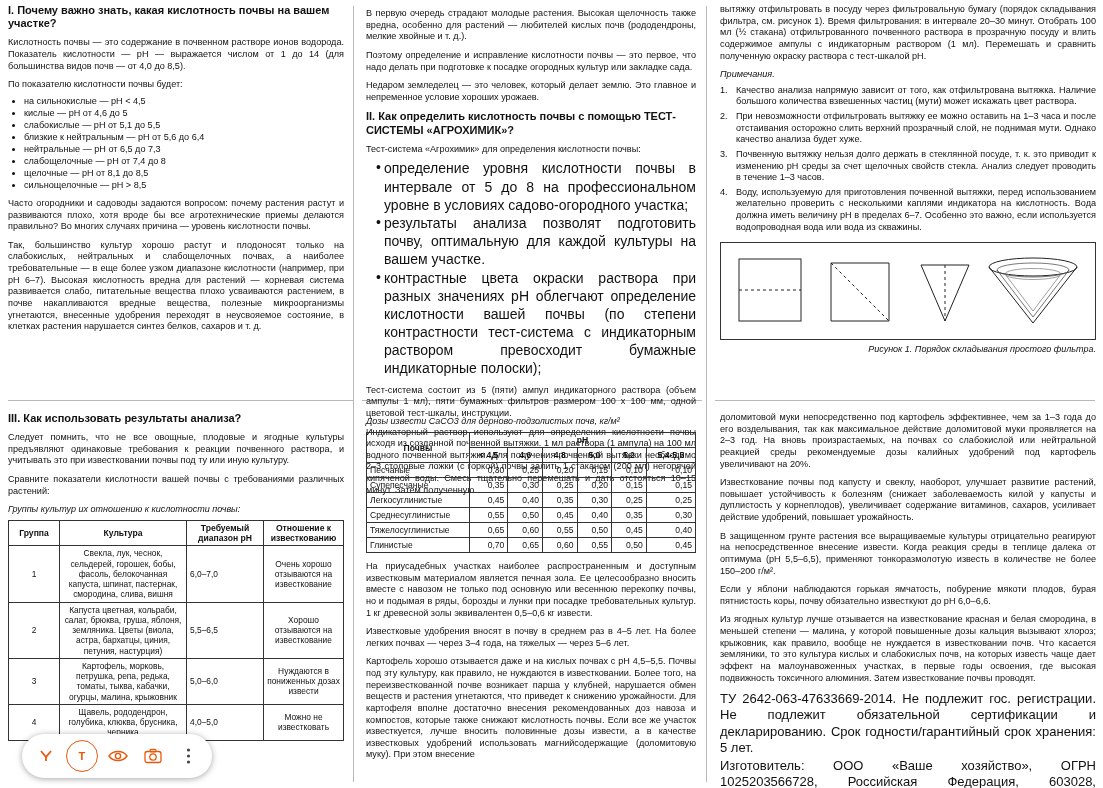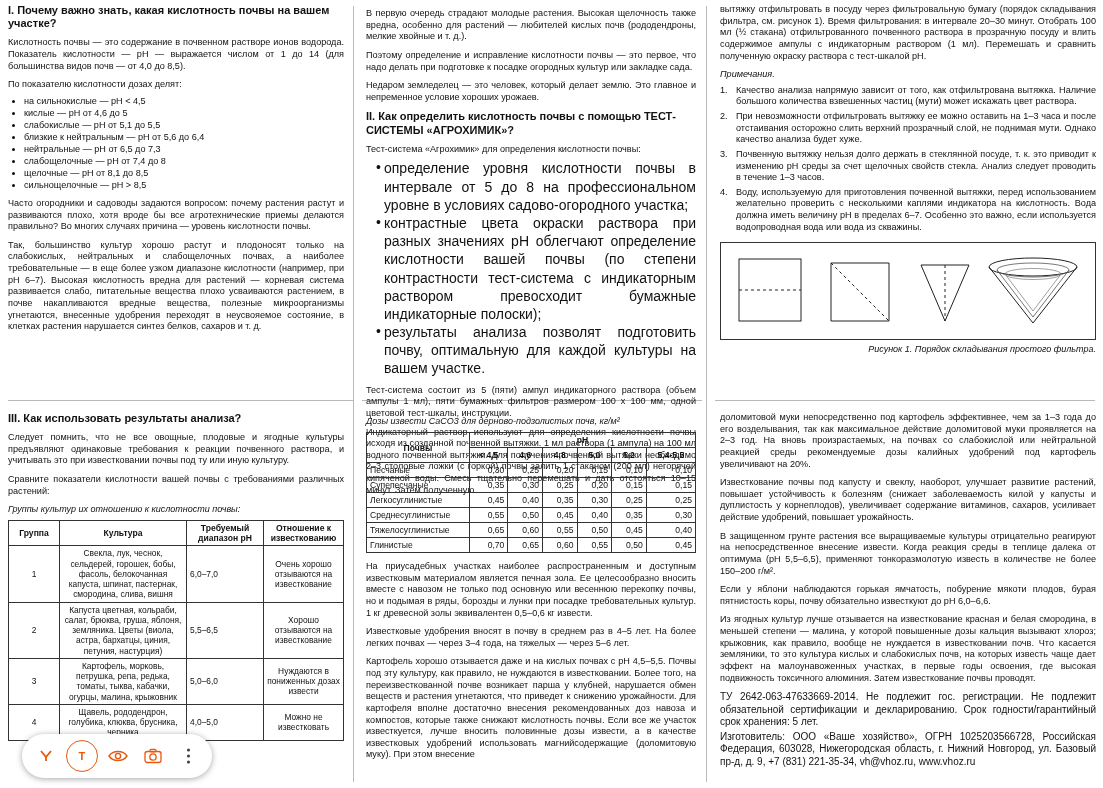--- a/index.html
+++ b/index.html
@@ -35,39 +35,39 @@
   .grp td.ph{}
   .grp td.rel{text-align:center;}
   .grp td.cult{text-align:center;}
   
   .figbox{border:1px solid #333;height:96px;position:relative;margin:6px 0 4px 0;background:#fff;}
   .figcap{font-size:9px;font-style:italic;text-align:right;margin-top:2px;}
   
   .toolbar{position:absolute;left:22px;bottom:10px;height:44px;width:190px;border-radius:22px;background:#ffffff;box-shadow:0 1px 6px rgba(0,0,0,.35);display:flex;align-items:center;justify-content:space-around;padding:0 6px;box-sizing:border-box;}
   .tb-btn{width:30px;height:30px;border-radius:50%;display:flex;align-items:center;justify-content:center;color:#e8590c;font-size:15px;}
   .tb-btn.circled{border:1.6px solid #e8590c;}
-  .foot{font-size:10px;line-height:1.25;text-align:justify;}
+  .foot{font-size:13px;line-height:1.25;text-align:justify;}
   .ph-head{text-align:center;font-weight:bold;}
 </style>
 </head>
 <body>
 
 <div class="page">
 
   <div class="divider d1"></div>
   <div class="divider d2"></div>
   <div class="hdiv" style="top:400px;width:345px;left:8px;"></div>
   <div class="hdiv" style="top:400px;width:340px;left:362px;"></div>
   <div class="hdiv" style="top:400px;width:380px;left:715px;"></div>
 
   <div class="col c1">
     <div style="padding-top:4px;">
       <h1 class="sec">I. Почему важно знать, какая кислотность почвы на вашем участке?</h1>
       <p>Кислотность почвы — это содержание в почвенном растворе ионов водорода. Показатель кислотности — pH — выражается числом от 1 до 14 (для большинства видов почв — от 4,0 до 8,5).</p>
-      <p class="tight">По показателю кислотности дозах делят:</p>
+      <p class="tight">По показателю кислотности почвы будет:</p>
       <ul class="bul">
         <li>на сильнокислые — pH &lt; 4,5</li>
         <li>кислые — pH от 4,6 до 5</li>
         <li>слабокислые — pH от 5,1 до 5,5</li>
         <li>близкие к нейтральным — pH от 5,6 до 6,4</li>
         <li>нейтральные — pH от 6,5 до 7,3</li>
         <li>слабощелочные — pH от 7,4 до 8</li>
         <li>щелочные — pH от 8,1 до 8,5</li>
         <li>сильнощелочные — pH &gt; 8,5</li>
       </ul>
@@ -121,22 +121,22 @@
 
   <div class="col c2">
     <div style="padding-top:8px;">
       <p>В первую очередь страдают молодые растения. Высокая щелочность также вредна, особенно для растений — любителей кислых почв (рододендроны, мелкие хвойные и т. д.).</p>
       <p>Поэтому определение и исправление кислотности почвы — это первое, что надо делать при подготовке к посадке огородных культур или закладке сада.</p>
       <p>Недаром земледелец — это человек, который делает землю. Это главное и непременное условие хороших урожаев.</p>
       <h1 class="sec">II. Как определить кислотность почвы с помощью ТЕСТ-СИСТЕМЫ «АГРОХИМИК»?</h1>
       <p class="tight">Тест-система «Агрохимик» для определения кислотности почвы:</p>
       <ul class="dash">
         <li>определение уровня кислотности почвы в интервале от 5 до 8 на профессиональном уровне в условиях садово-огородного участка;</li>
+        <li>результаты анализа позволят подготовить почву, оптимальную для каждой культуры на вашем участке.</li>
         <li>контрастные цвета окраски раствора при разных значениях pH облегчают определение кислотности вашей почвы (по степени контрастности тест-система с индикаторным раствором превосходит бумажные индикаторные полоски);</li>
-        <li>результаты анализа позволят подготовить почву, оптимальную для каждой культуры на вашем участке.</li>
       </ul>
       <p>Тест-система состоит из 5 (пяти) ампул индикаторного раствора (объем ампулы 1 мл), пяти бумажных фильтров размером 100 x 100 мм, одной цветовой тест-шкалы, инструкции.</p>
       <p>Индикаторный раствор используют для определения кислотности почвы исходя из созданной почвенной вытяжки. 1 мл раствора (1 ампула) на 100 мл водного почвенной вытяжки. Для получения почвенной вытяжки необходимо 2–3 столовые ложки (с горкой) почвы залить 1 стаканом (200 мл) негорячей кипяченой воды. Смесь тщательно перемешать и дать отстояться 10–15 минут. Затем полученную</p>
     </div>
 
     <div style="position:absolute;top:412px;left:0;width:330px;">
       <div class="cap">Дозы извести CaCO3 для дерново-подзолистых почв, кг/м²</div>
       <table class="lime">
         <thead>
           <tr>

